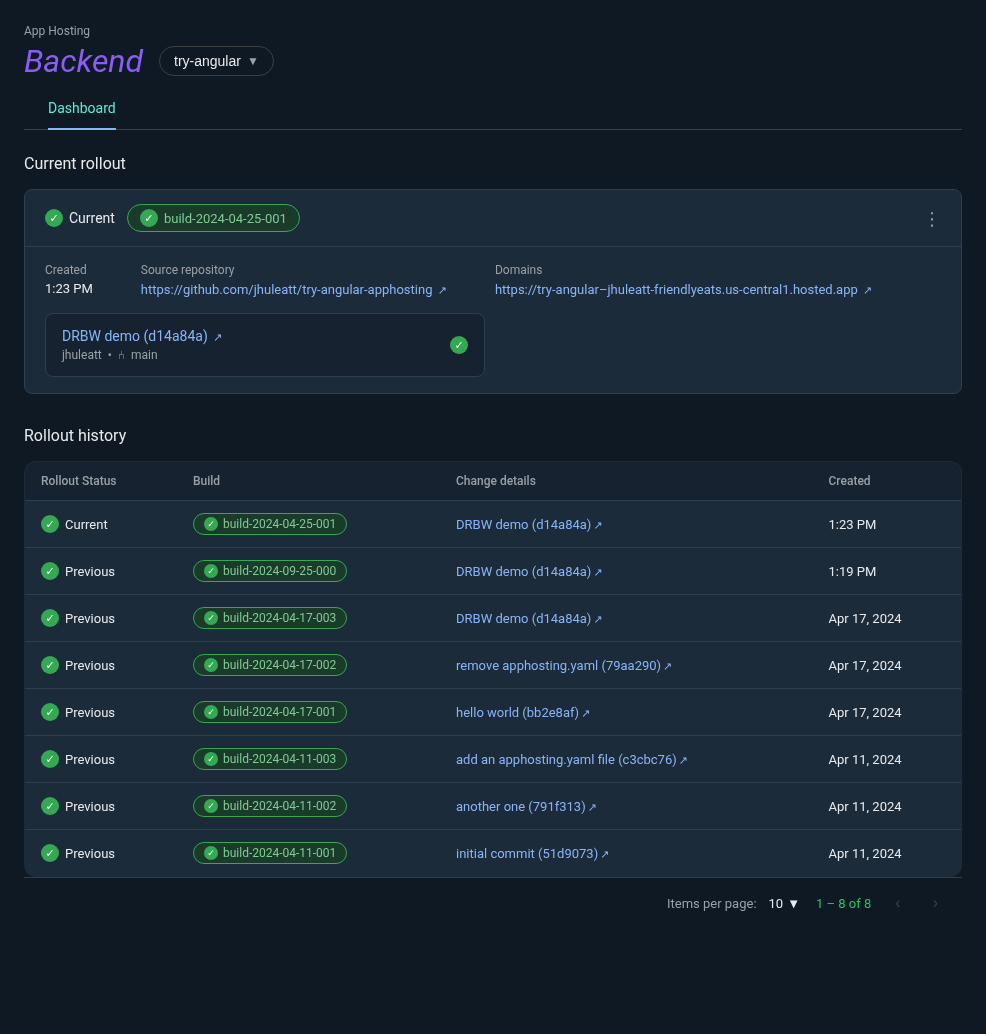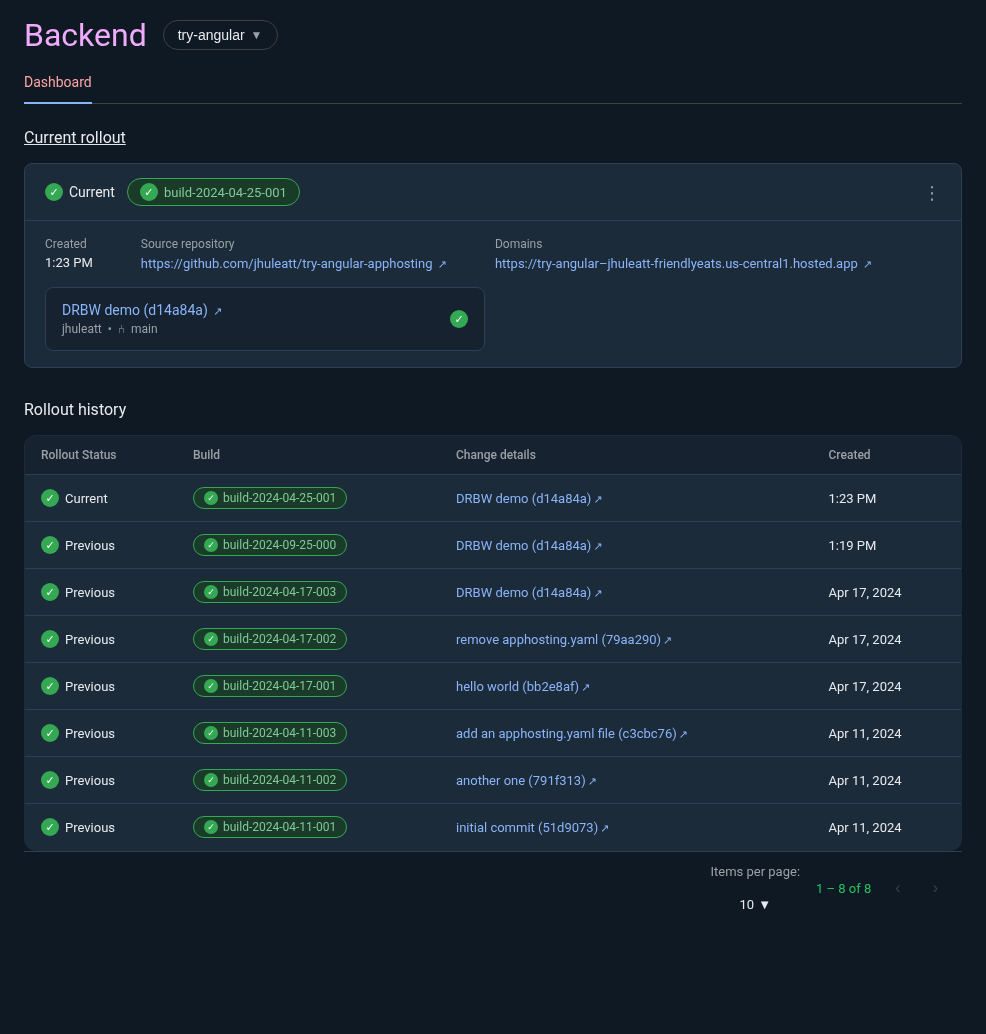--- a/index.html
+++ b/index.html
@@ -22,21 +22,22 @@
     }
     .page-title-row {
       display: flex;
       align-items: center;
       gap: 16px;
       margin-bottom: 8px;
     }
     .page-title {
       font-size: 32px;
       font-weight: 400;
-      color: #f0abfc;
+      color: #8b5cf6;
+      font-style: italic;
     }
     .branch-selector {
       display: flex;
       align-items: center;
       gap: 6px;
       border: 1px solid #3c4043;
       border-radius: 20px;
       padding: 6px 14px;
       cursor: pointer;
       color: #e8eaed;
@@ -55,29 +56,29 @@
     .tab {
       padding: 12px 0;
       margin-right: 24px;
       cursor: pointer;
       font-size: 14px;
       color: #9aa0a6;
       border-bottom: 2px solid transparent;
       margin-bottom: -1px;
     }
     .tab.active {
-      color: #fca5a5;
+      color: #5eead4;
       border-bottom: 2px solid #8ab4f8;
+      margin-left: 24px;
     }
     .section-header {
       display: flex;
       justify-content: space-between;
       align-items: flex-start;
       margin-bottom: 16px;
-      text-decoration: underline;
     }
     .section-title {
       font-size: 16px;
       color: #e8eaed;
       font-weight: 400;
     }
     .create-rollout-btn {
       background: #8ab4f8;
       color: #1a1a2e;
       border: none;
@@ -251,22 +252,21 @@
       justify-content: flex-end;
       padding: 12px 16px;
       gap: 16px;
       font-size: 13px;
       color: #9aa0a6;
       border-top: 1px solid #2d3f50;
     }
     .items-per-page {
       display: flex;
       align-items: center;
-      gap: 18px;
-      flex-direction: column;
+      gap: 12px;
     }
     .per-page-select {
       display: flex;
       align-items: center;
       gap: 4px;
       cursor: pointer;
       color: #e8eaed;
     }
     .page-info {
       color: #22c55e;
@@ -282,20 +282,21 @@
     .nav-btn.disabled {
       color: #3c4043;
       cursor: default;
     }
   </style>
 </head>
 <body>
 
 <div class="page-wrapper">
 
+  <div class="app-hosting-label">App Hosting</div>
 
   <div class="page-title-row">
     <h1 class="page-title">Backend</h1>
     <button class="branch-selector">
       <span>try-angular</span>
       <span class="chevron">▼</span>
     </button>
   </div>
 
   <div class="tabs-row">

